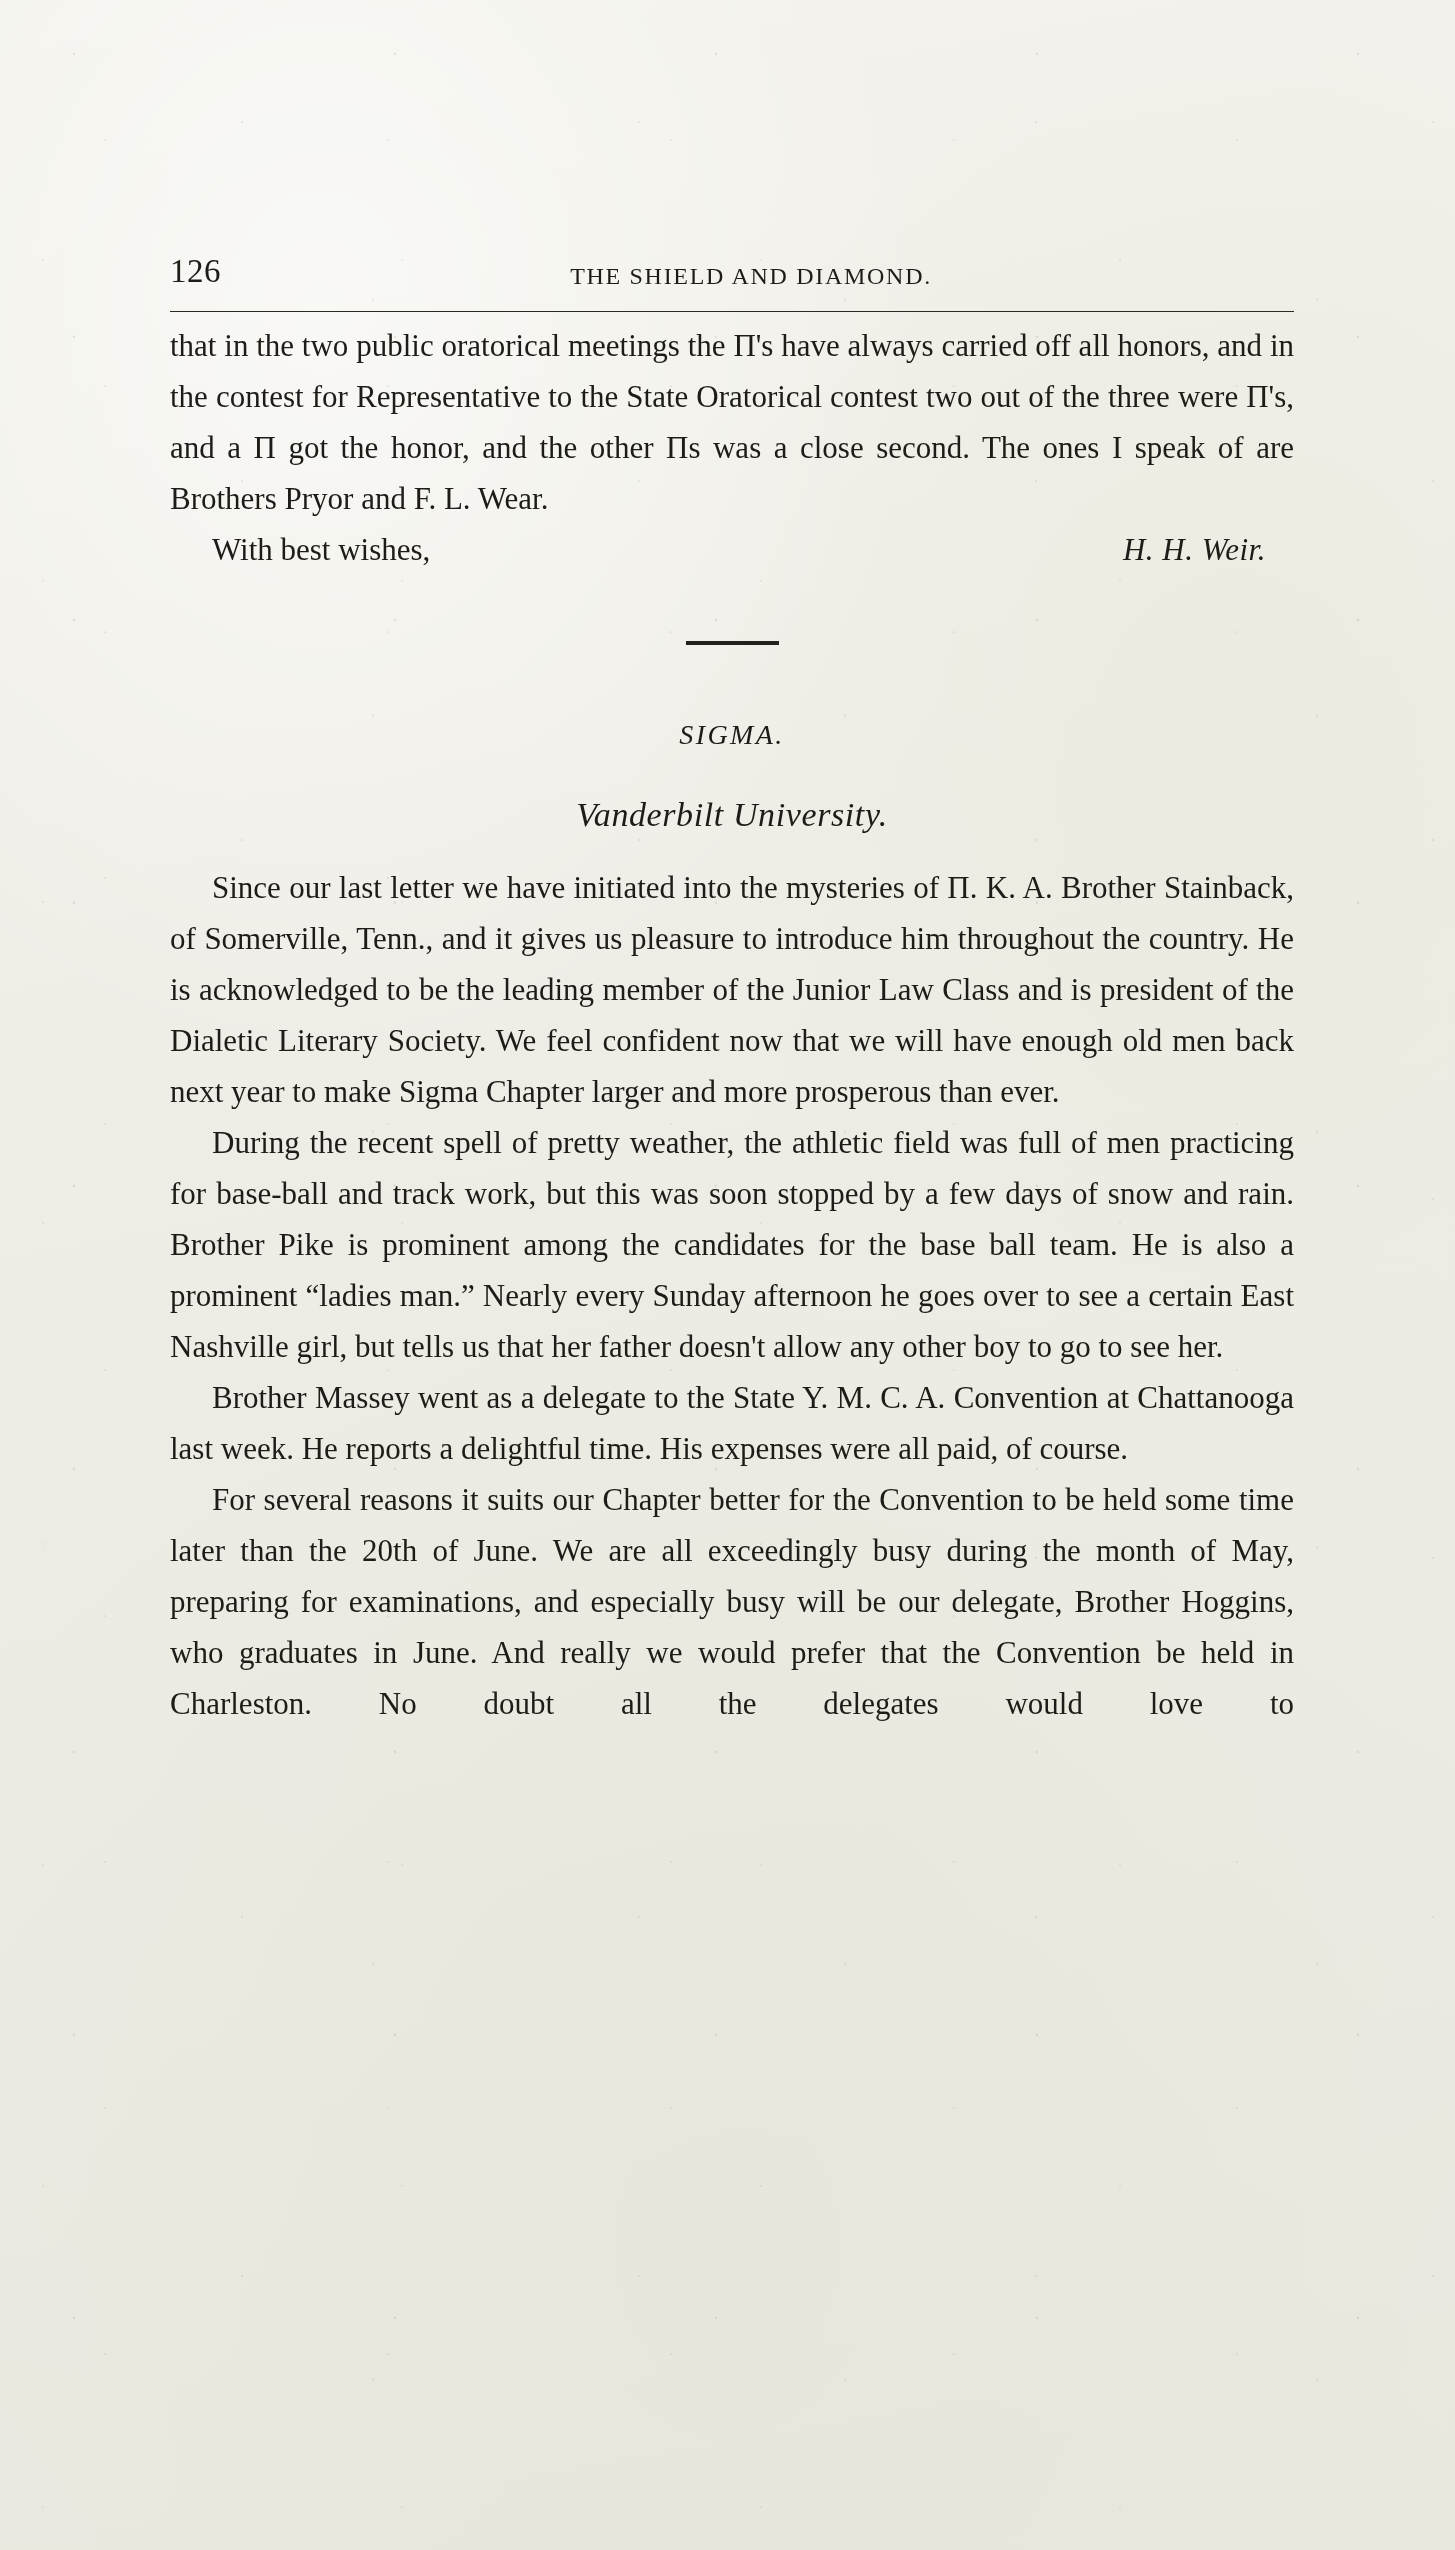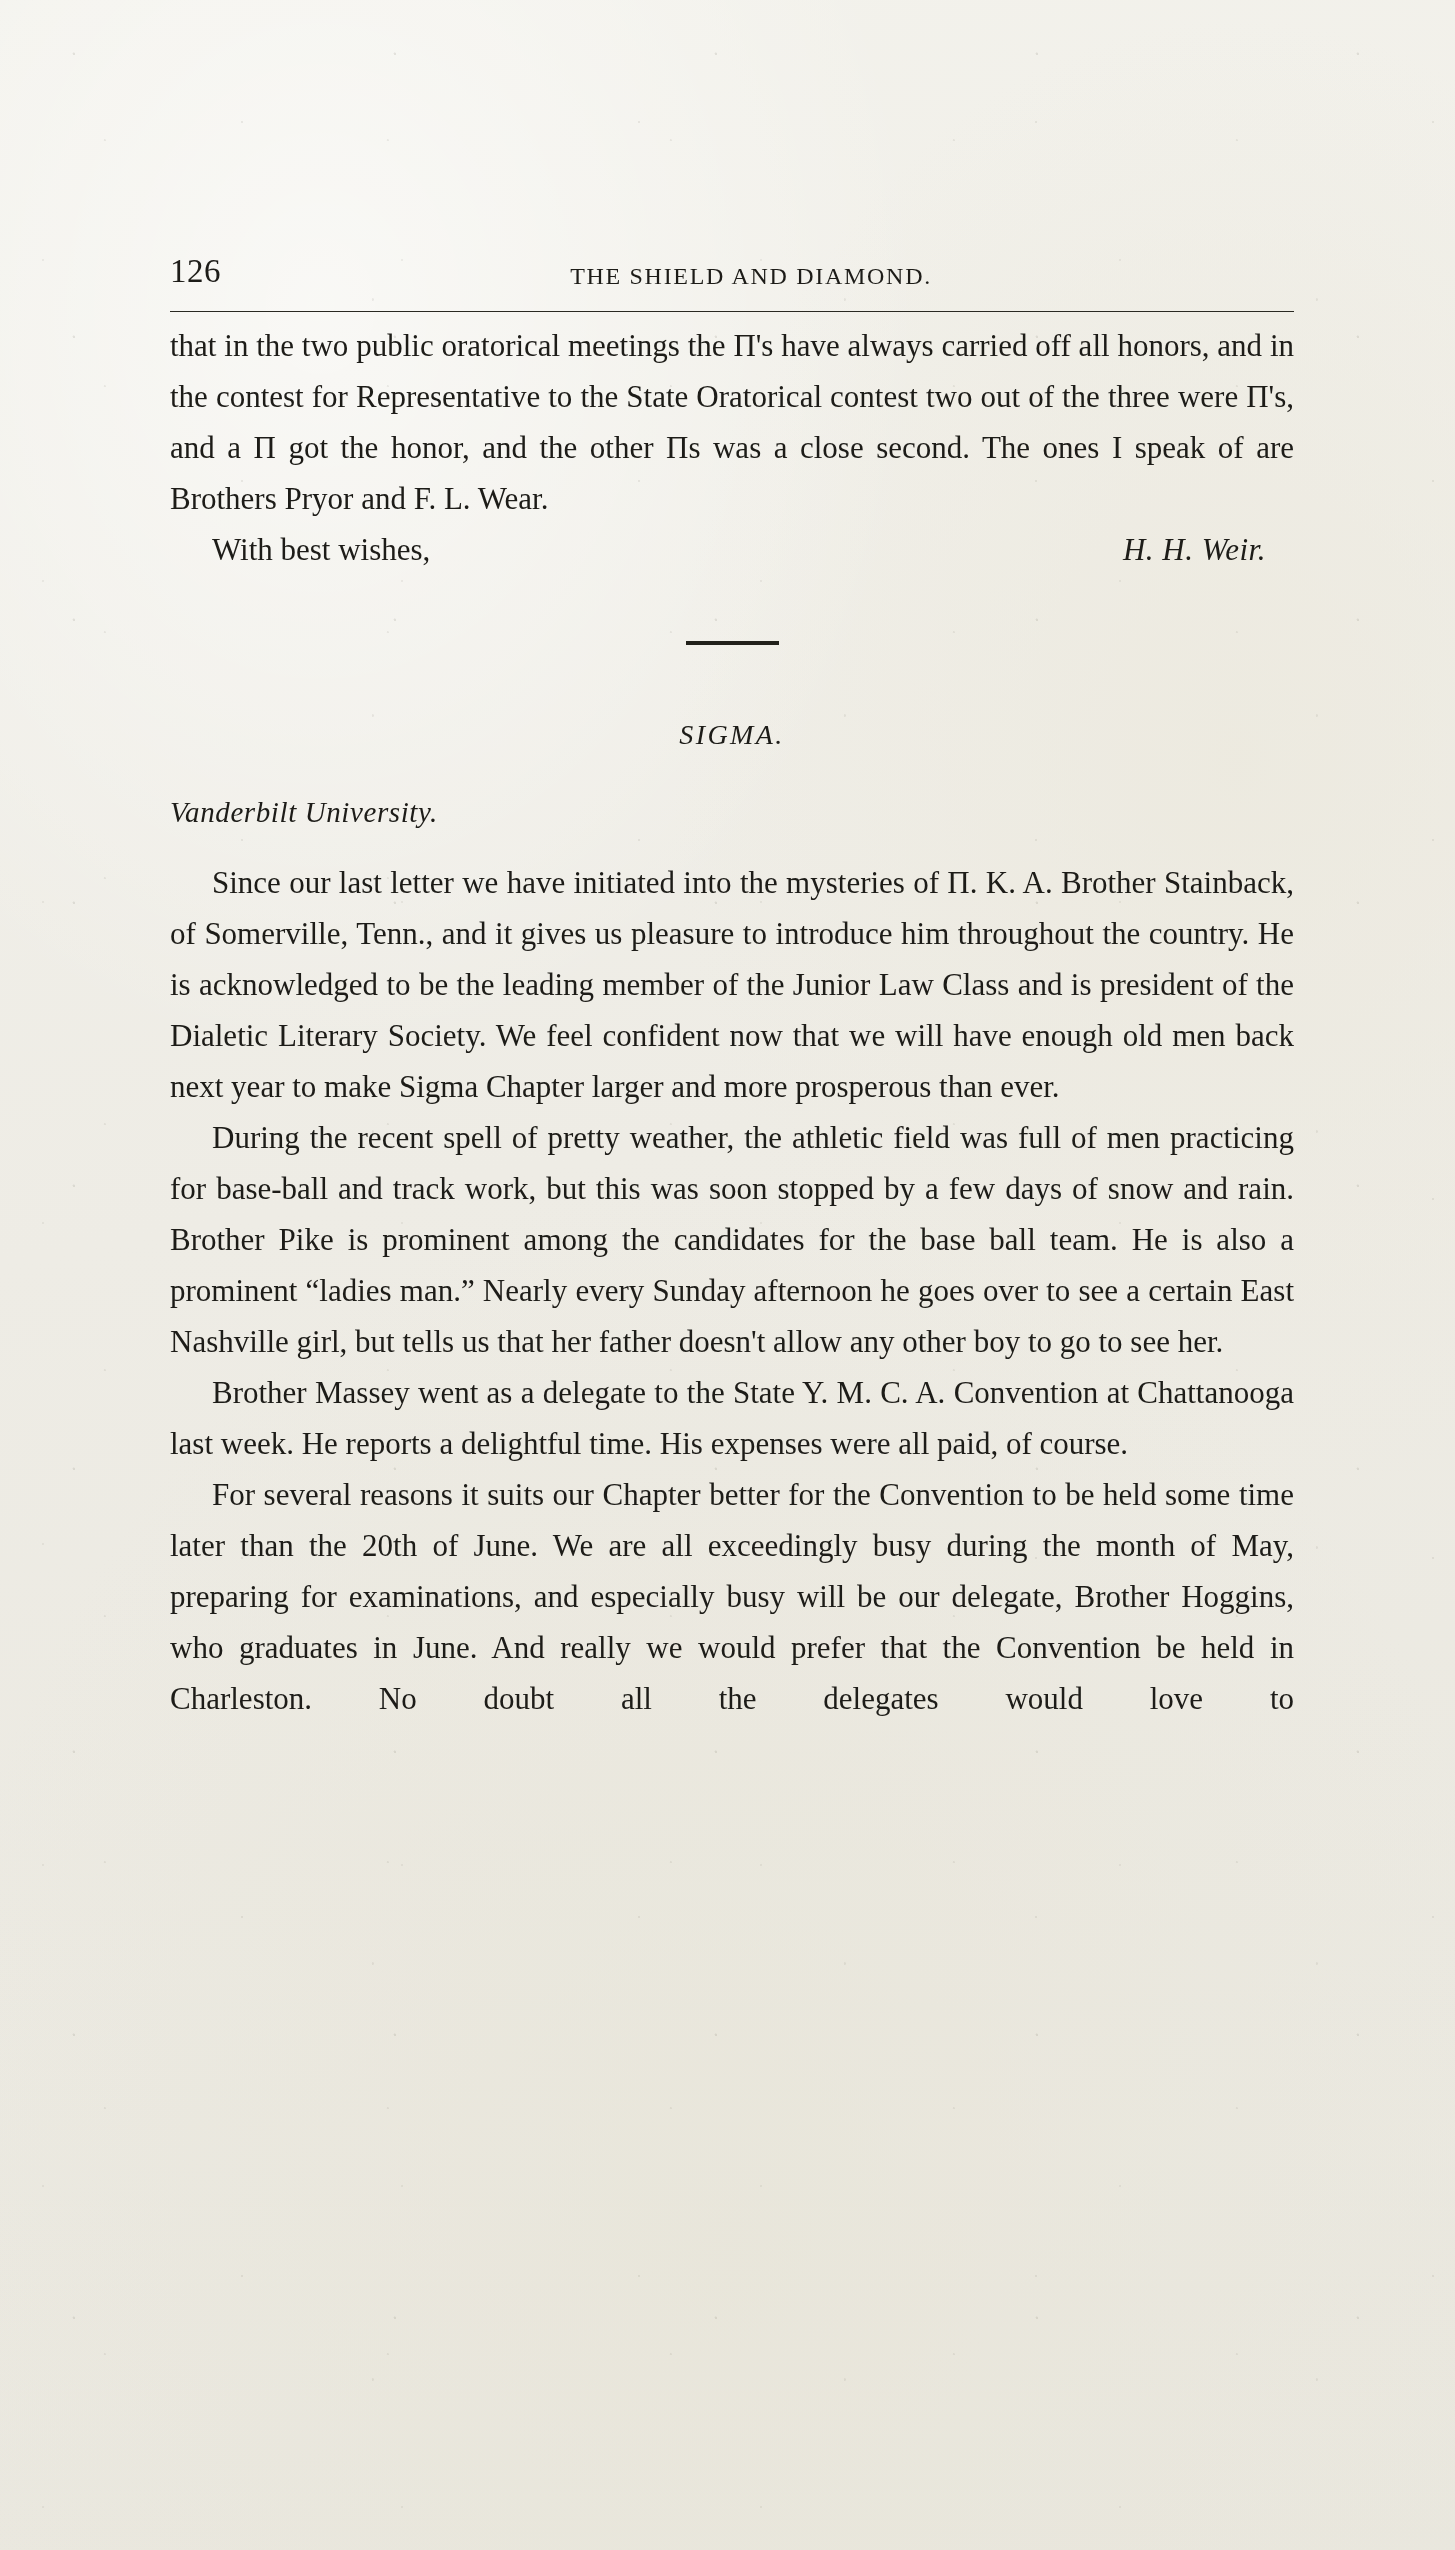--- a/index.html
+++ b/index.html
@@ -130,23 +130,23 @@
   .section-title {
     text-align: center;
     font-style: italic;
     font-weight: normal;
     font-size: 28px;
     letter-spacing: 2.4px;
     margin-top: 74px;
   }
 
   .section-subtitle {
-    text-align: left;
+    text-align: center;
     font-style: italic;
-    font-size: 29px;
+    font-size: 34px;
     letter-spacing: 0.6px;
     margin-top: 45px;
   }
 
   .section-body {
     margin-top: 28px;
   }
 
   
   .speckle {

